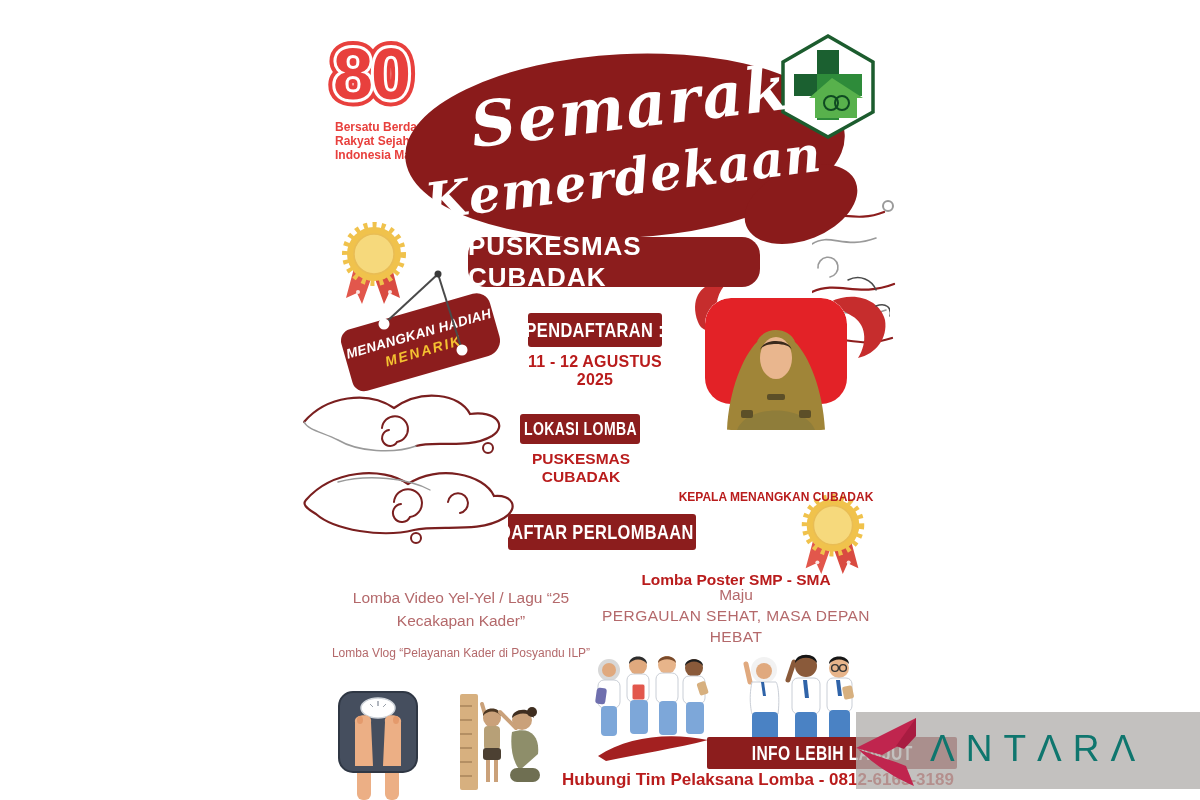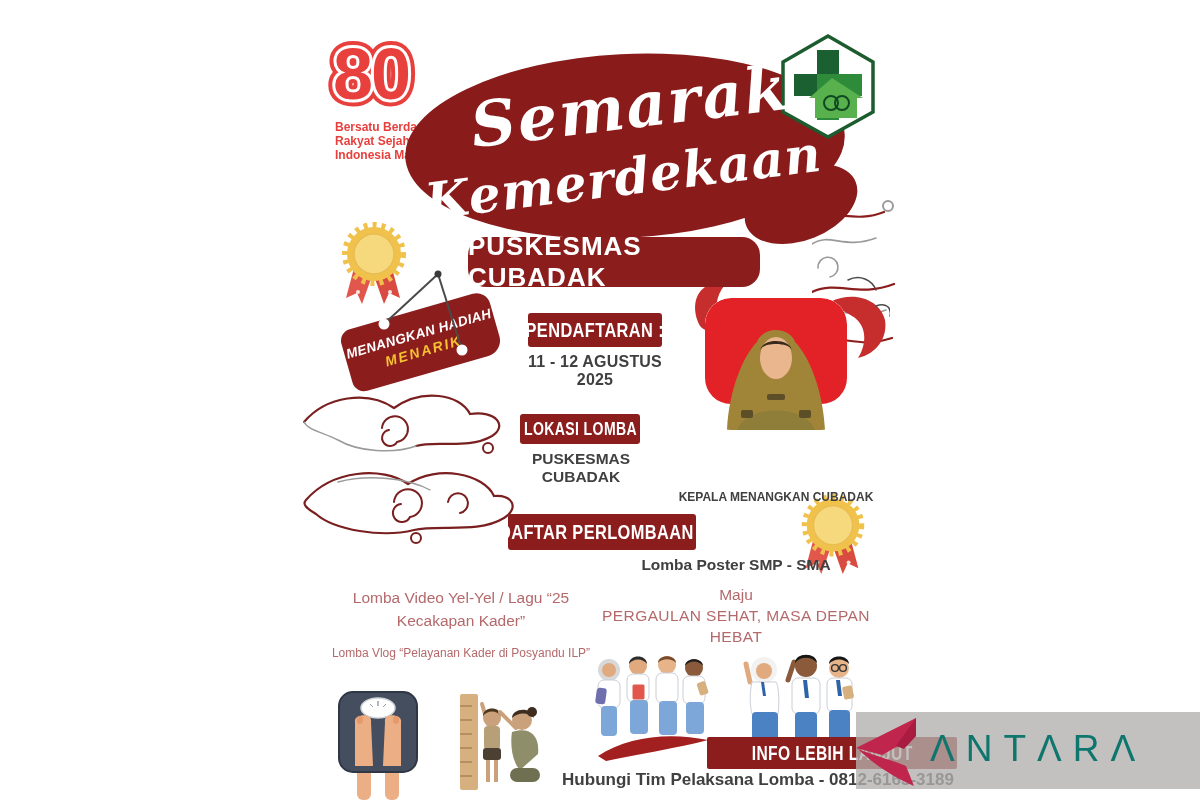--- a/index.html
+++ b/index.html
@@ -3,21 +3,21 @@
 <meta charset="utf-8">
 <style>
   html,body{margin:0;padding:0;background:#ffffff;}
   #canvas{position:relative;width:1200px;height:800px;background:#ffffff;overflow:hidden;
           font-family:"Liberation Sans",sans-serif;}
   .abs{position:absolute;}
   
   .badge{position:absolute;background:#8c1d1d;color:#fff;display:flex;align-items:center;justify-content:center;
          font-weight:700;}
   .cond{display:inline-block;transform:scaleX(.78);white-space:nowrap;letter-spacing:.5px;}
-  .redtext{color:#404040;font-weight:800;}
+  .redtext{color:#b91c1c;font-weight:800;}
   .mutedtext{color:#b4696b;font-weight:400;}
   .center{text-align:center;}
   
   .logo80-num{position:absolute;left:0;top:0;font-weight:900;font-size:72px;line-height:1;
               font-family:"Liberation Sans",sans-serif;letter-spacing:-2px;}
   .l80-a{-webkit-text-stroke:14px #e8403d;color:#e8403d;}
   .l80-b{-webkit-text-stroke:6px #ffffff;color:#ffffff;}
   .l80-c{color:#e8403d;}
   .tagline{font-size:12px;line-height:1.18;font-weight:800;color:#e8403d;}
   
@@ -176,21 +176,21 @@
 
   <div class="abs redtext center" style="left:677px;top:490px;width:198px;font-size:12px;z-index:2;">KEPALA MENANGKAN CUBADAK</div>
 
   <div class="badge" style="left:508px;top:514px;width:188px;height:36px;border-radius:3px;z-index:2;font-size:21px;">
     <span class="cond">DAFTAR PERLOMBAAN :</span>
   </div>
 
   <div class="abs mutedtext center" style="left:328px;top:586px;width:266px;font-size:15.5px;line-height:1.5;z-index:2;">Lomba Video Yel-Yel / Lagu “25 Kecakapan Kader”</div>
   <div class="abs mutedtext center" style="left:328px;top:644px;width:266px;font-size:12px;line-height:1.5;z-index:2;">Lomba Vlog “Pelayanan Kader di Posyandu ILP”</div>
 
-  <div class="abs redtext center" style="left:605px;top:556px;width:262px;font-size:15.5px;z-index:2;">Lomba Poster SMP - SMA</div>
+  <div class="abs redtext center" style="left:605px;top:571px;width:262px;font-size:15.5px;z-index:2;">Lomba Poster SMP - SMA</div>
   <div class="abs mutedtext center" style="left:605px;top:586px;width:262px;font-size:15.5px;z-index:2;">Maju</div>
   <div class="abs mutedtext center" style="left:600px;top:606px;width:272px;font-size:15.5px;line-height:1.35;letter-spacing:.4px;z-index:2;">PERGAULAN SEHAT, MASA DEPAN HEBAT</div>
 
   <svg class="abs" style="left:333px;top:688px;z-index:2;" width="90" height="112" viewBox="0 0 90 112">
     <rect x="24" y="70" width="14" height="42" rx="6" fill="#ecaf85"></rect>
     <rect x="52" y="70" width="14" height="42" rx="6" fill="#ecaf85"></rect>
     <rect x="6" y="4" width="78" height="80" rx="14" fill="#454e5e" stroke="#2f3744" stroke-width="2"></rect>
     <ellipse cx="45" cy="20" rx="17" ry="10" fill="#ffffff" stroke="#cfd4da" stroke-width="1.5"></ellipse>
     <line x1="45" y1="13" x2="45" y2="18" stroke="#9aa1ab" stroke-width="1.5"></line>
     <line x1="37" y1="16" x2="40" y2="19" stroke="#9aa1ab" stroke-width="1"></line>

